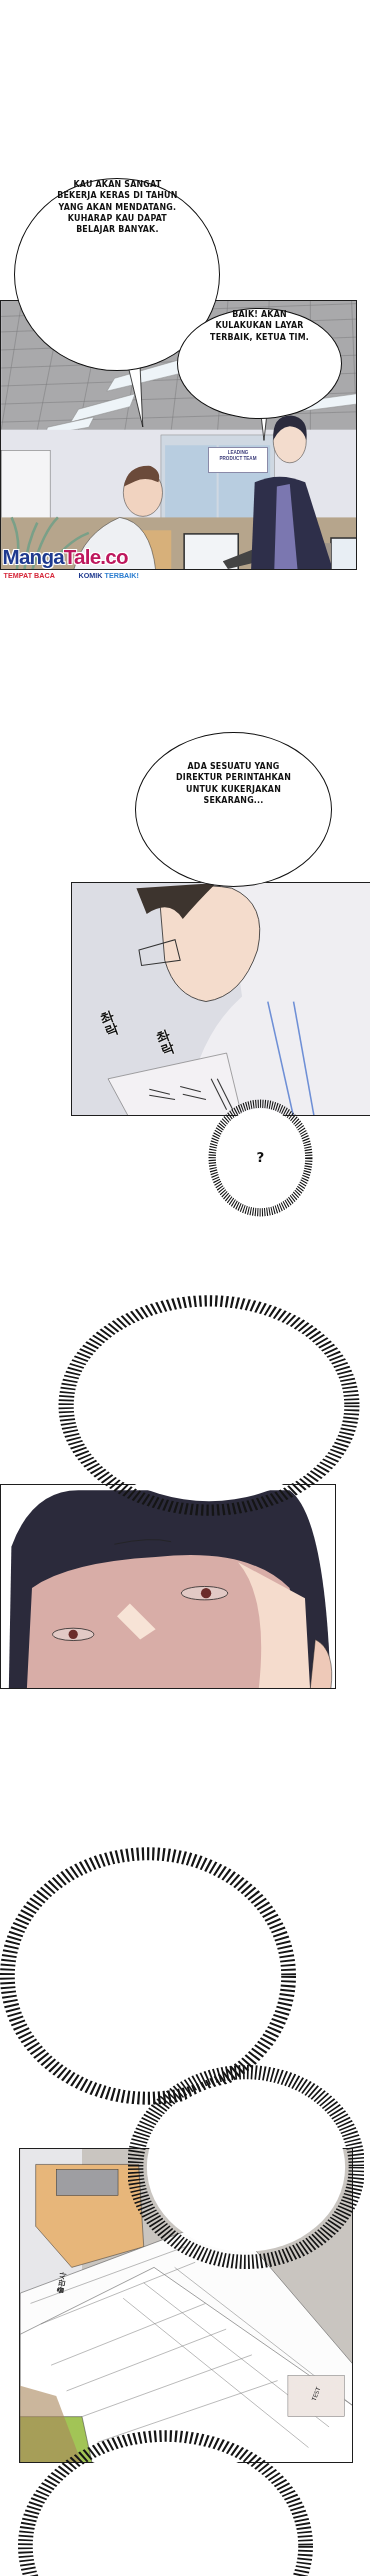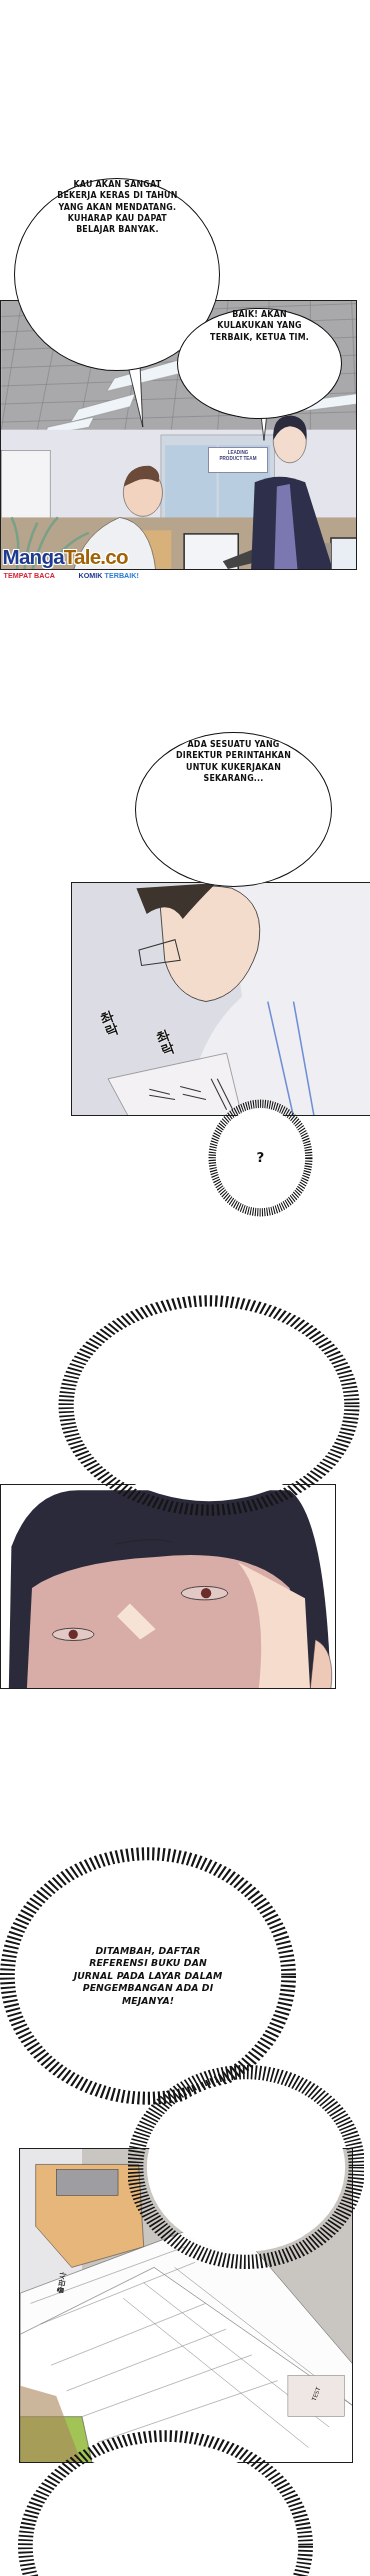--- a/index.html
+++ b/index.html
@@ -17,21 +17,21 @@
   .spiky .txt { position: relative; text-align: center; font-family: "DejaVu Sans", sans-serif;
                 font-style: italic; font-weight: bold; color: #111; font-size: 8.2px; line-height: 11.3px;
                 white-space: pre-line; letter-spacing: 0.1px; }
   .tail { position: absolute; z-index: 4; }
   .sign { position: absolute; background: #fff; border: 0.5px solid #8a8aa8; color: #3c3c7a; text-align: center;
           font-family: "Liberation Sans", sans-serif; font-size: 4.6px; font-weight: bold; line-height: 5.7px;
           padding: 2.1px 1px; box-sizing: border-box; }
   .wm { position: absolute; z-index: 8; }
   .wm .brand { font-family: "Liberation Sans", sans-serif; font-weight: bold; font-size: 20.6px; line-height: 20.6px;
                letter-spacing: -0.8px; color: #1f3a8f; text-shadow: 1px 1px 0 #fff, -1px -1px 0 #fff, 1px -1px 0 #fff, -1px 1px 0 #fff; }
-  .wm .brand .b2 { color: #a16207; }
+  .wm .brand .b2 { color: #be185d; }
   .wm .tag { font-family: "Liberation Sans", sans-serif; font-weight: bold; font-size: 7.2px; line-height: 8.2px;
              margin-top: 4.1px; background: #fff; display: inline-block; padding: 0 1px; }
   .wm .tag .t1 { color: #d6283b; } .wm .tag .t2 { color: #1f3a8f; padding-left: 22px; } .wm .tag .t3 { color: #2e7fd1; }
   .sfx { position: absolute; font-family: "DejaVu Sans", sans-serif; color: #111; font-weight: bold;
          font-size: 13.4px; line-height: 14.4px; text-shadow: 0 0 1.5px #fff, 0 0 1.5px #fff; z-index: 3; }
 </style>
 </head>
 <body>
 
 <div class="panel" style="left:0; top:300px; width:357px; height:270px; background:#d9dbe3;">
@@ -104,35 +104,35 @@
 YANG AKAN MENDATANG.
 KUHARAP KAU DAPAT
 BELAJAR BANYAK.</div>
 </div>
 <svg class="tail" style="left:252px; top:361px;" width="26" height="82" viewBox="0 0 50 160">
   <polygon points="5,0 40,0 23,155" fill="#fff" stroke="#111" stroke-width="1.5"></polygon>
   <line x1="6" y1="1" x2="39" y2="1" stroke="#fff" stroke-width="3"></line>
 </svg>
 <div class="bubble" style="left:177px; top:308px; width:165px; height:111px;">
   <div class="txt">BAIK! AKAN
-KULAKUKAN YANG
+KULAKUKAN LAYAR
 TERBAIK, KETUA TIM.</div>
 </div>
 
 <div class="wm" style="left:2.6px; top:547px;">
   <div class="brand">
     <span>Manga</span><span class="b2">Tale.co</span>
   </div>
   <div class="tag">
     <span class="t1">TEMPAT BACA </span><span class="t2">KOMIK </span><span class="t3">TERBAIK!</span>
   </div>
 </div>
 
 <div class="bubble" style="left:135px; top:732px; width:197px; height:155px;">
-  <div class="txt" style="margin-top:6px;">ADA SESUATU YANG
+  <div class="txt" style="margin-top:28px;">ADA SESUATU YANG
 DIREKTUR PERINTAHKAN
 UNTUK KUKERJAKAN
 SEKARANG...</div>
 </div>
 <div class="panel" style="left:71px; top:882px; width:304px; height:234px; background:#d8d9e0;">
   <svg width="304" height="234" viewBox="0 0 590 454">
     <rect width="590" height="454" fill="#dcdde4"></rect>
     <path d="M 300,0 L 590,0 L 590,454 L 220,454 Q 240,300 330,220 Z" fill="#efeef2"></path>
     <path d="M 170,30 Q 230,-5 310,10 Q 380,40 360,130 Q 330,220 260,230 Q 200,220 180,150 Z" fill="#f4dccc" stroke="#222" stroke-width="1.5"></path>
     <path d="M 125,10 L 280,0 Q 240,40 215,70 Q 190,30 145,60 Z" fill="#3d342e"></path>
@@ -181,25 +181,20 @@
     <path d="M 610,300 Q 650,320 640,398 L 600,398 Z" fill="#eec9b8" stroke="#222"></path>
     <path d="M 220,115 Q 290,100 330,110" stroke="#222" stroke-width="1.5" fill="none"></path>
   </svg>
 </div>
 
 <div class="spiky" style="left:0; top:1846px; width:296px; height:260px;">
   <svg viewBox="0 0 200 200" preserveAspectRatio="none">
     <ellipse cx="100" cy="100" rx="95" ry="94" fill="none" stroke="#151515" stroke-width="10" stroke-dasharray="1.5 2"></ellipse>
     <ellipse cx="100" cy="100" rx="87" ry="86" fill="#fff"></ellipse>
   </svg>
-  <div class="txt" style="font-size:9.3px; line-height:12.4px;">DITAMBAH, DAFTAR
-REFERENSI BUKU DAN
-JURNAL PADA LAYAR DALAM
-PENGEMBANGAN ADA DI
-MEJANYA!</div>
 </div>
 
 <div class="panel" style="left:18.5px; top:2148px; width:334px; height:315px; background:#c7c3bd;">
   <svg width="334" height="315" viewBox="0 0 648 612">
     <rect width="648" height="612" fill="#c9c5c0"></rect>
     <rect x="0" y="0" width="120" height="612" fill="#e7e7ea"></rect>
     <polygon points="30,30 230,30 240,190 100,230 30,150" fill="#e7b67a" stroke="#333"></polygon>
     <rect x="70" y="40" width="120" height="50" fill="#9e9ea2" stroke="#333"></rect>
     <polygon points="0,280 400,130 648,420 648,612 0,612" fill="#fcfcfc" stroke="#444"></polygon>
     <polygon points="0,360 260,230 648,500 648,612 0,612" fill="#ffffff" stroke="#444"></polygon>

